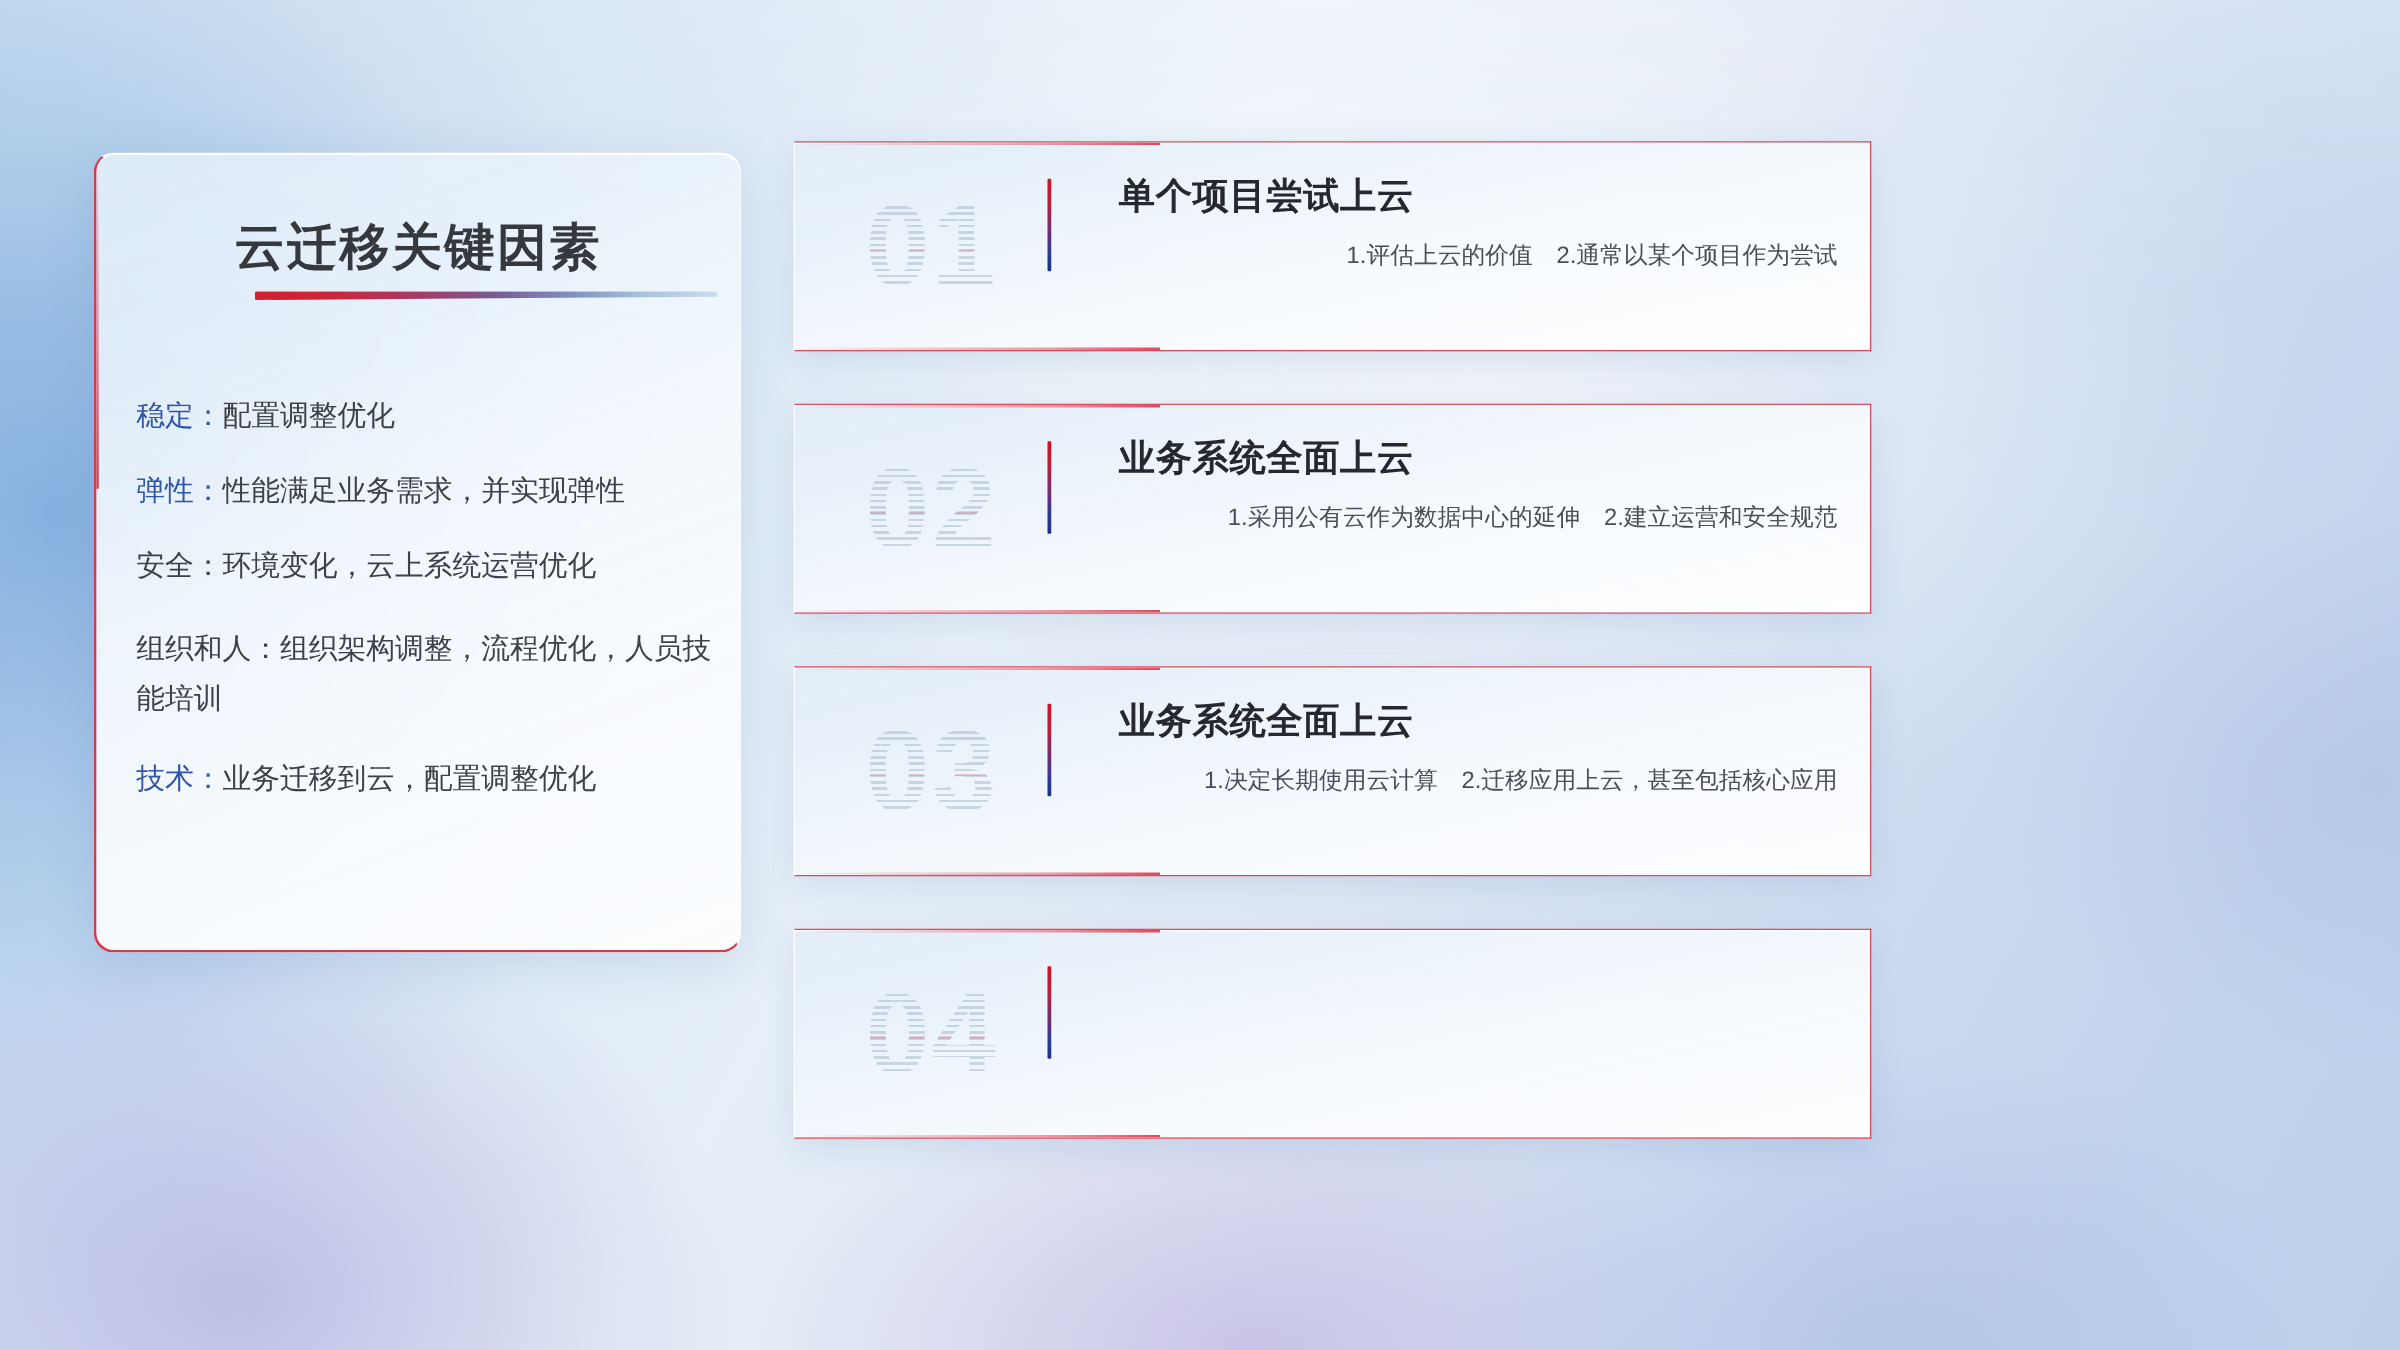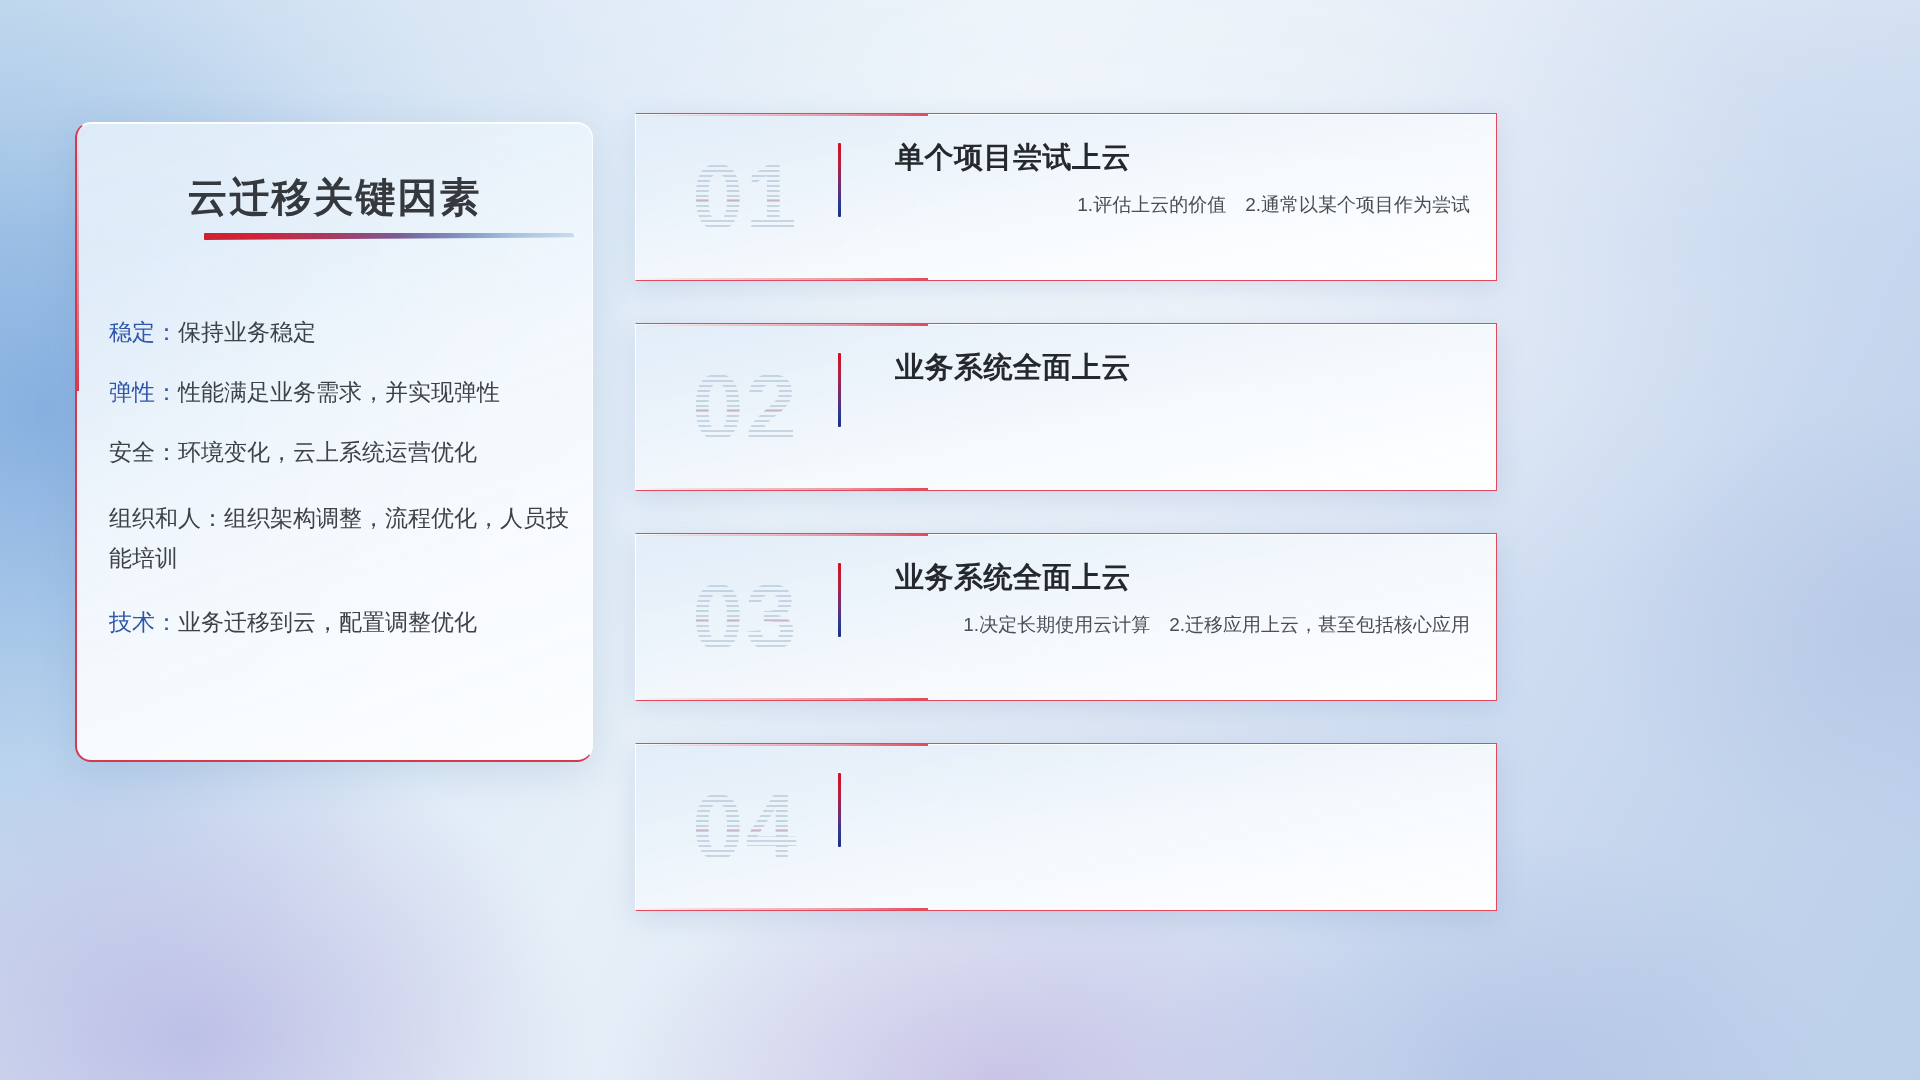--- a/index.html
+++ b/index.html
@@ -218,21 +218,21 @@
 
 <section id="leftPanel">
 
   <h1 id="panelTitle">云迁移关键因素</h1>
 
   <div id="titleRule"></div>
 
   <div id="factorList">
 
     <div class="factor">
-      <span class="fLabel blue">稳定：</span><span class="fBody">保持业务稳定</span>
+      <span class="fLabel blue">稳定：</span><span class="fBody">配置调整优化</span>
     </div>
 
     <div class="factor">
       <span class="fLabel blue">弹性：</span><span class="fBody">性能满足业务需求，并实现弹性</span>
     </div>
 
     <div class="factor">
       <span class="fLabel">安全：</span><span class="fBody">环境变化，云上系统运营优化</span>
     </div>
 
@@ -258,20 +258,21 @@
       <div class="cardDesc">1.评估上云的价值　2.通常以某个项目作为尝试</div>
     </div>
   </article>
 
   <article class="card">
     <div class="cardNum">02</div>
     <div class="cardNumTint">02</div>
     <div class="cardBar"></div>
     <div class="cardBody">
       <div class="cardTitle">业务系统全面上云</div>
+      <div class="cardDesc">1.采用公有云作为数据中心的延伸　2.建立运营和安全规范</div>
     </div>
   </article>
 
   <article class="card">
     <div class="cardNum">03</div>
     <div class="cardNumTint">03</div>
     <div class="cardBar"></div>
     <div class="cardBody">
       <div class="cardTitle">业务系统全面上云</div>
       <div class="cardDesc">1.决定长期使用云计算　2.迁移应用上云，甚至包括核心应用</div>

